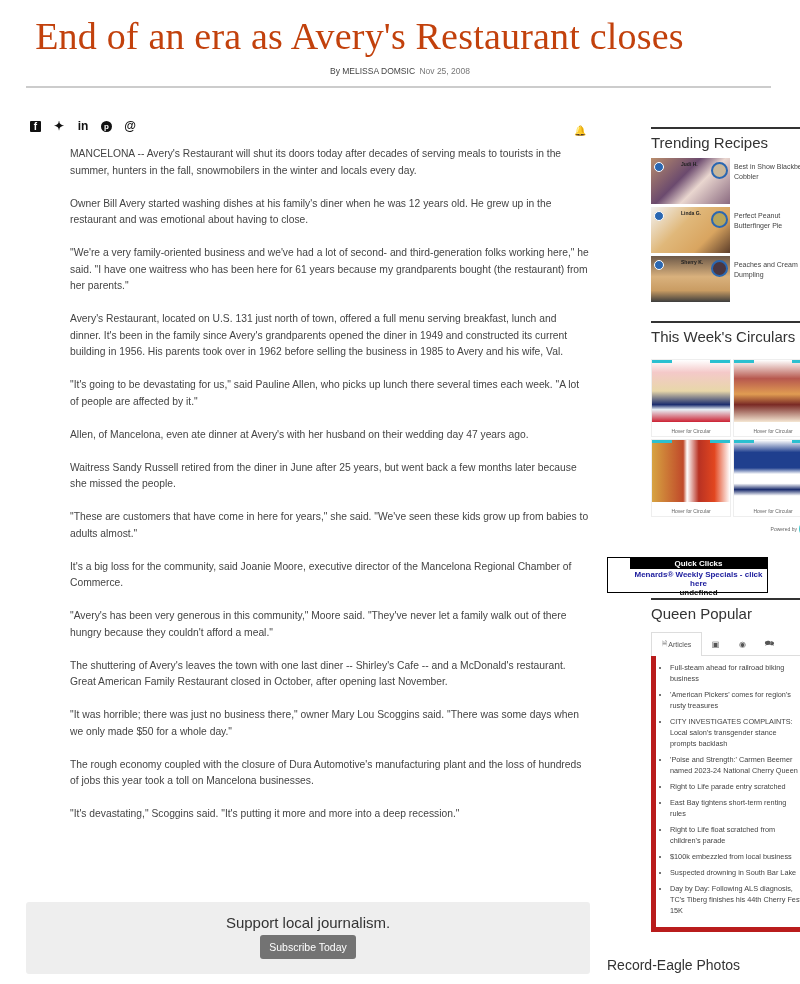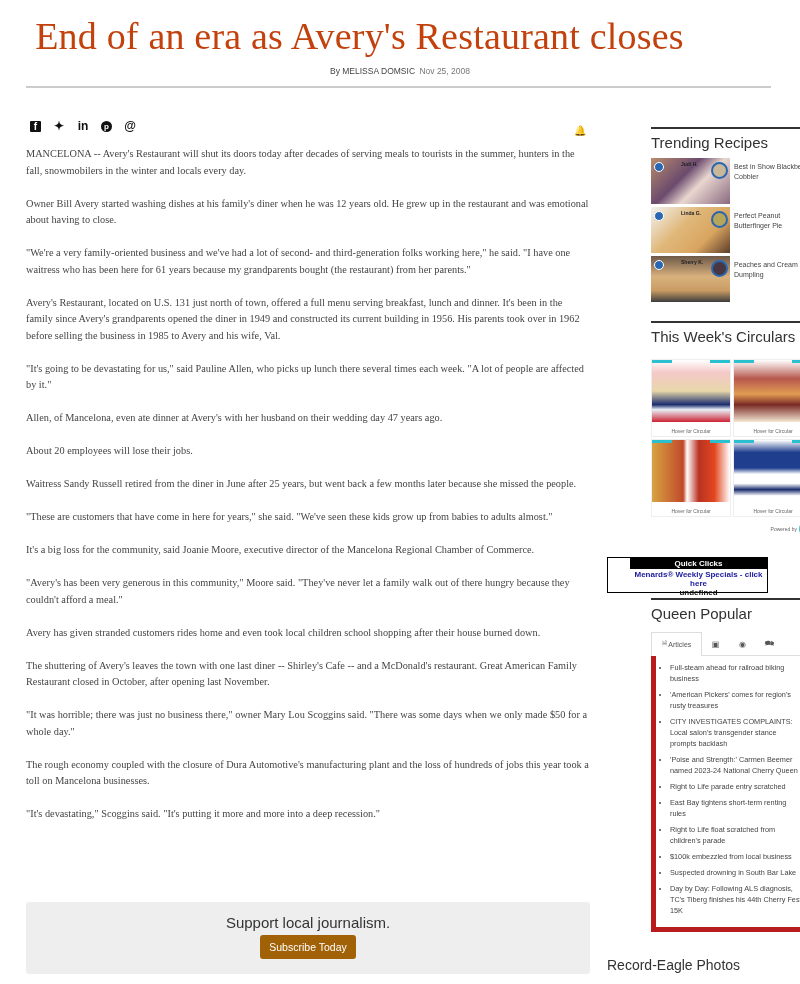--- a/index.html
+++ b/index.html
@@ -20,31 +20,32 @@
   .head-rule { position: absolute; left: 26px; top: 86px; width: 745px; height: 2px; background: #ccc; }
 
   .share { position: absolute; left: 30px; top: 119px; display: flex; gap: 12px; align-items: center; }
   .share span { font-size: 12px; color: #111; width: 12px; height: 14px; display: flex; align-items: center; justify-content: center; font-weight: bold; }
   .share .fb { background: #111; color: #fff; width: 11px; height: 11px; font-size: 10px; border-radius: 1px; }
   .share .pin { background: #111; color: #fff; width: 11px; height: 11px; border-radius: 50%; font-size: 8px; }
   .bell { position: absolute; left: 574px; top: 125px; font-size: 10px; color: #111; }
 
   .article { position: absolute; left: 26px; top: 146px; width: 564px; }
   .article p {
-    font-family: Liberation Serif, serif; font-size: 10.3px; line-height: 16.5px; color: #444;
+    font-family: Liberation Sans, sans-serif; font-size: 10.3px; line-height: 16.5px; color: #444;
     margin-bottom: 16.5px;
+    margin-left: 44px;
   }
 
   .support {
     position: absolute; left: 26px; top: 902px; width: 564px; height: 72px; background: #eee;
     border-radius: 3px; text-align: center;
   }
   .support .title { font-family: Liberation Sans, sans-serif; font-size: 15px; color: #333; margin-top: 12px; }
   .support .btn {
-    display: inline-block; margin-top: 4px; background: #a16207; color: #fff; font-size: 10.5px;
+    display: inline-block; margin-top: 4px; background: #737373; color: #fff; font-size: 10.5px;
     padding: 6px 9px; border-radius: 3px;
   }
 
   
   .sb { position: absolute; left: 607px; width: 164px; margin-left: 44px; }
   .sb-rule { height: 2px; background: #333; width: 164px; }
   .sb-title { font-size: 15px; color: #333; margin-top: 5px; }
 
   .trending { top: 127px; }
   .recipe { display: flex; margin-top: 0; height: 49px; }
@@ -106,26 +107,24 @@
 </div>
 <div class="bell">🔔</div>
 
 <div class="article">
   <p>MANCELONA -- Avery's Restaurant will shut its doors today after decades of serving meals to tourists in the summer, hunters in the fall, snowmobilers in the winter and locals every day.</p>
   <p>Owner Bill Avery started washing dishes at his family's diner when he was 12 years old. He grew up in the restaurant and was emotional about having to close.</p>
   <p>"We're a very family-oriented business and we've had a lot of second- and third-generation folks working here," he said. "I have one waitress who has been here for 61 years because my grandparents bought (the restaurant) from her parents."</p>
   <p>Avery's Restaurant, located on U.S. 131 just north of town, offered a full menu serving breakfast, lunch and dinner. It's been in the family since Avery's grandparents opened the diner in 1949 and constructed its current building in 1956. His parents took over in 1962 before selling the business in 1985 to Avery and his wife, Val.</p>
   <p>"It's going to be devastating for us," said Pauline Allen, who picks up lunch there several times each week. "A lot of people are affected by it."</p>
   <p>Allen, of Mancelona, even ate dinner at Avery's with her husband on their wedding day 47 years ago.</p>
-  <p>About 20 employees will lose their jobs.</p>
   <p>Waitress Sandy Russell retired from the diner in June after 25 years, but went back a few months later because she missed the people.</p>
   <p>"These are customers that have come in here for years," she said. "We've seen these kids grow up from babies to adults almost."</p>
   <p>It's a big loss for the community, said Joanie Moore, executive director of the Mancelona Regional Chamber of Commerce.</p>
   <p>"Avery's has been very generous in this community," Moore said. "They've never let a family walk out of there hungry because they couldn't afford a meal."</p>
-  <p>Avery has given stranded customers rides home and even took local children school shopping after their house burned down.</p>
   <p>The shuttering of Avery's leaves the town with one last diner -- Shirley's Cafe -- and a McDonald's restaurant. Great American Family Restaurant closed in October, after opening last November.</p>
   <p>"It was horrible; there was just no business there," owner Mary Lou Scoggins said. "There was some days when we only made $50 for a whole day."</p>
   <p>The rough economy coupled with the closure of Dura Automotive's manufacturing plant and the loss of hundreds of jobs this year took a toll on Mancelona businesses.</p>
   <p>"It's devastating," Scoggins said. "It's putting it more and more into a deep recession."</p>
 </div>
 
 <div class="support">
   <div class="title">Support local journalism.</div>
   <div class="btn">Subscribe Today</div>
 </div>

